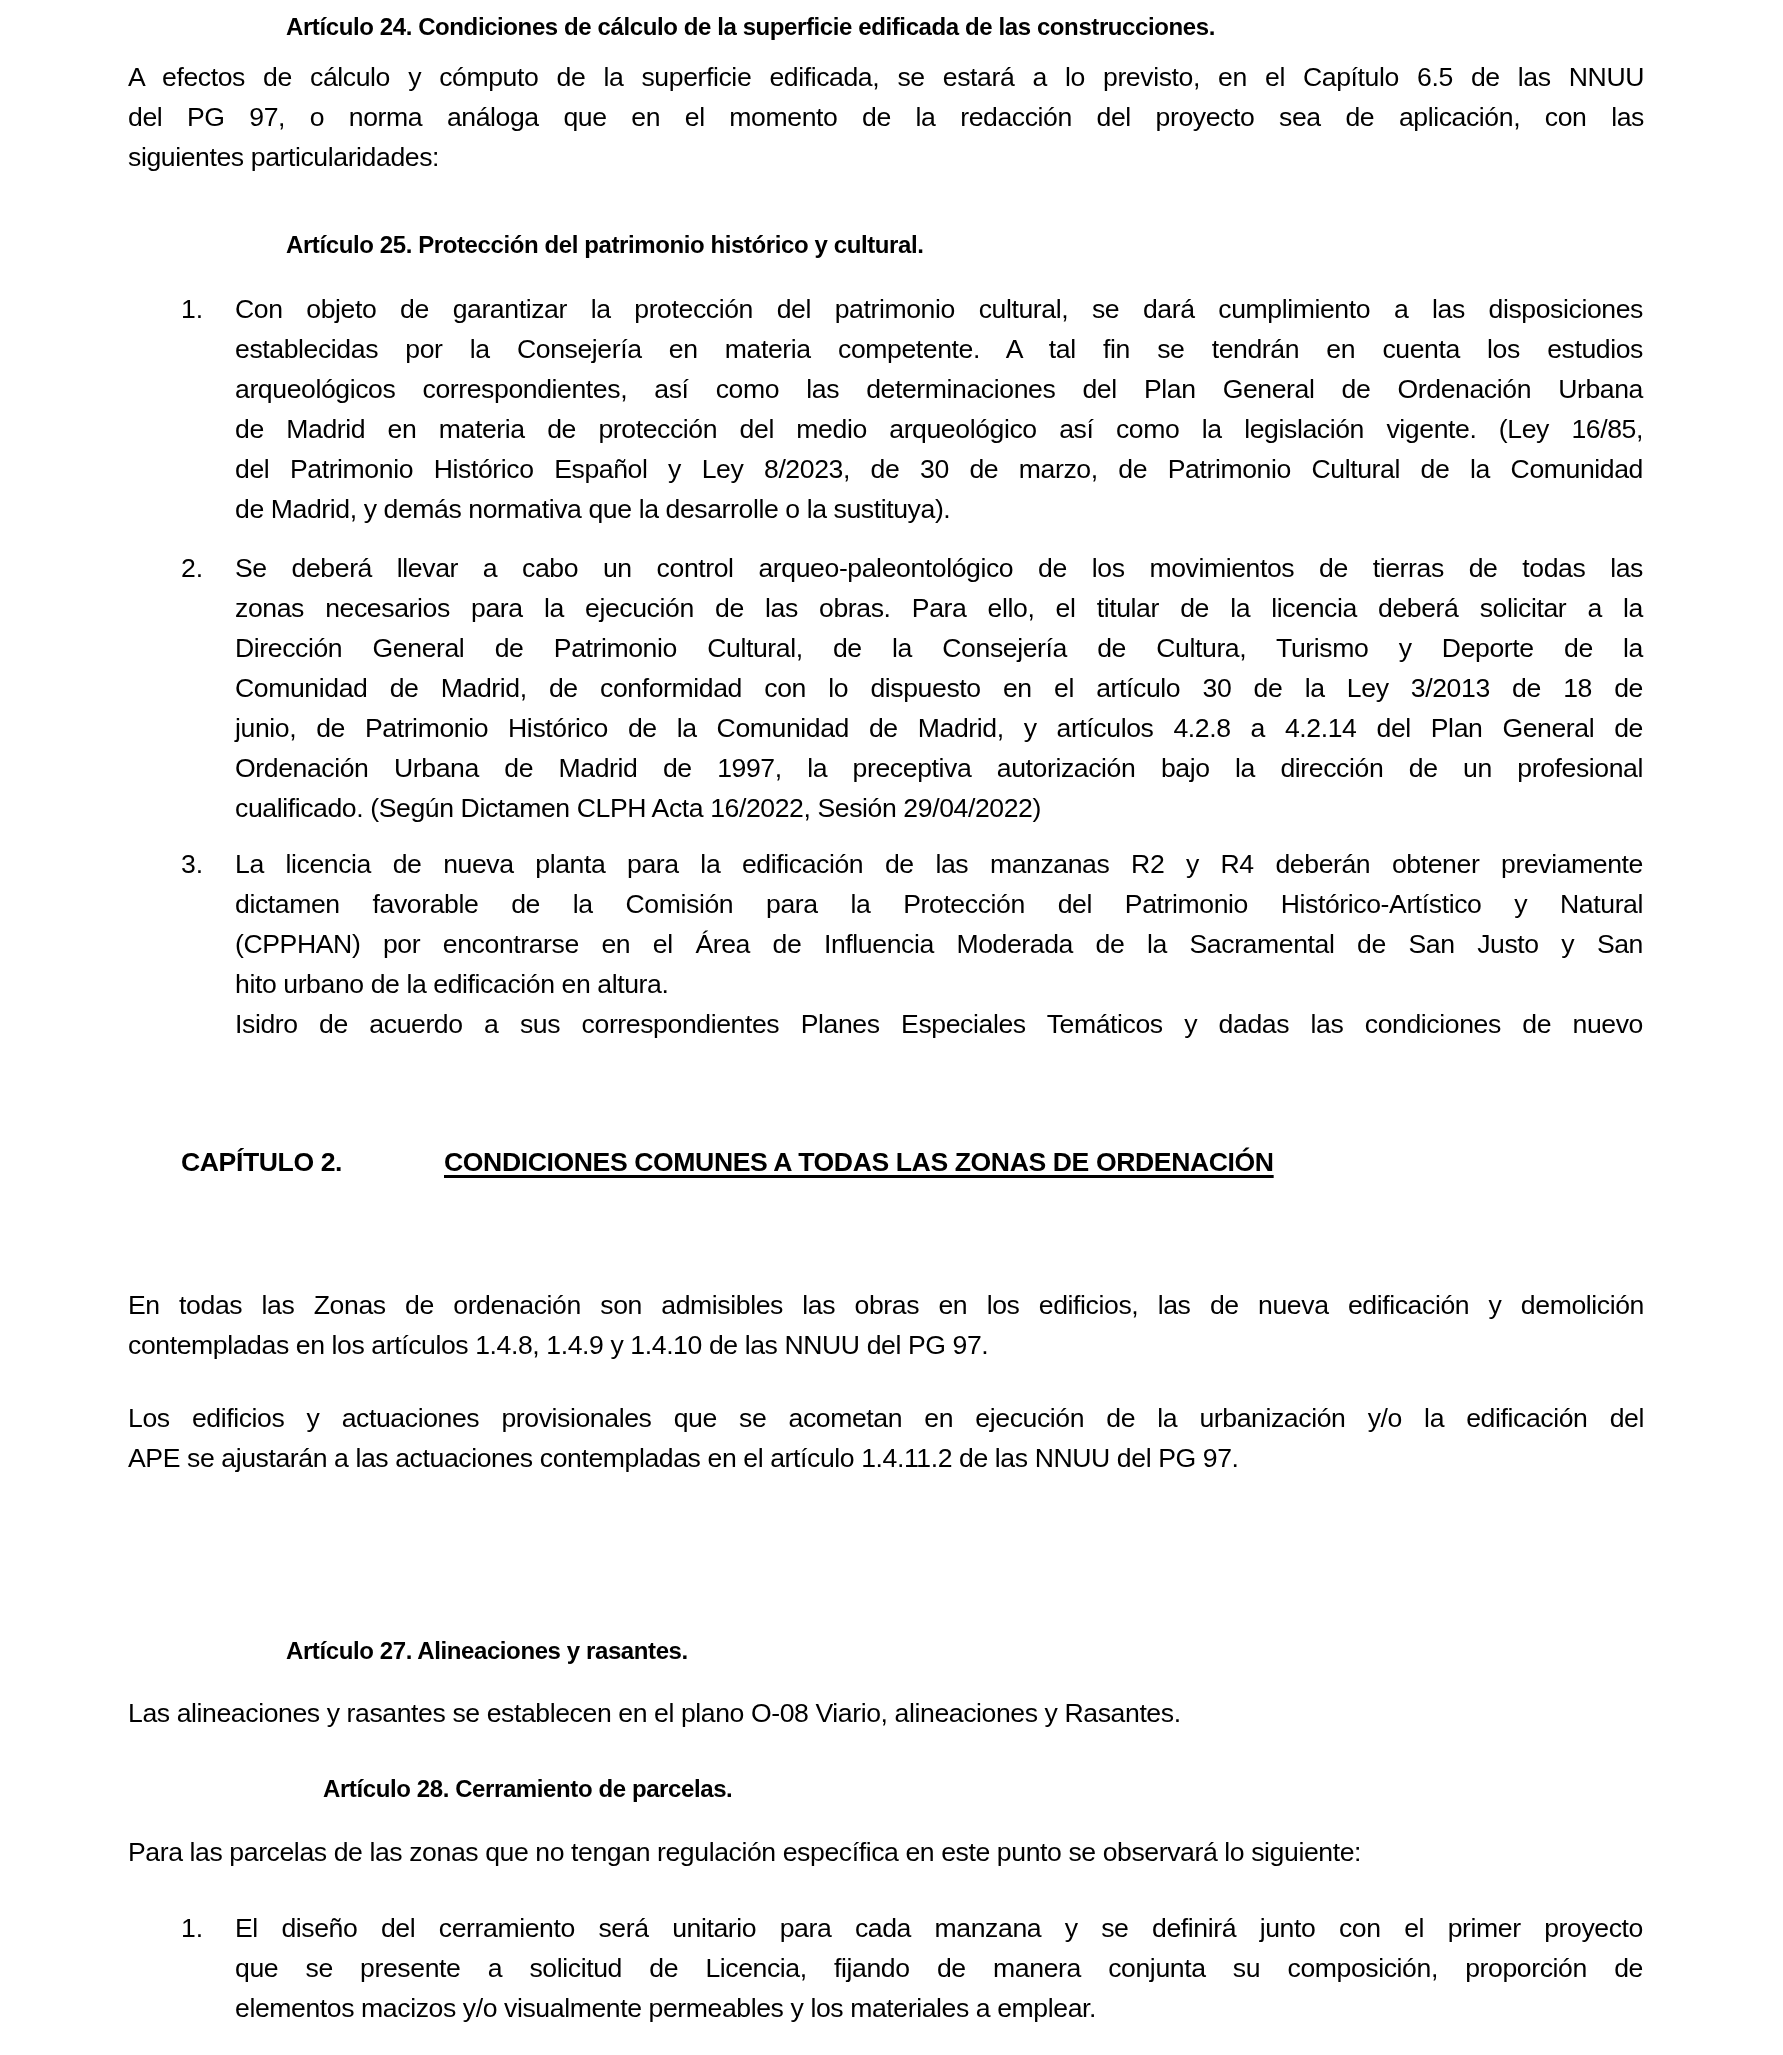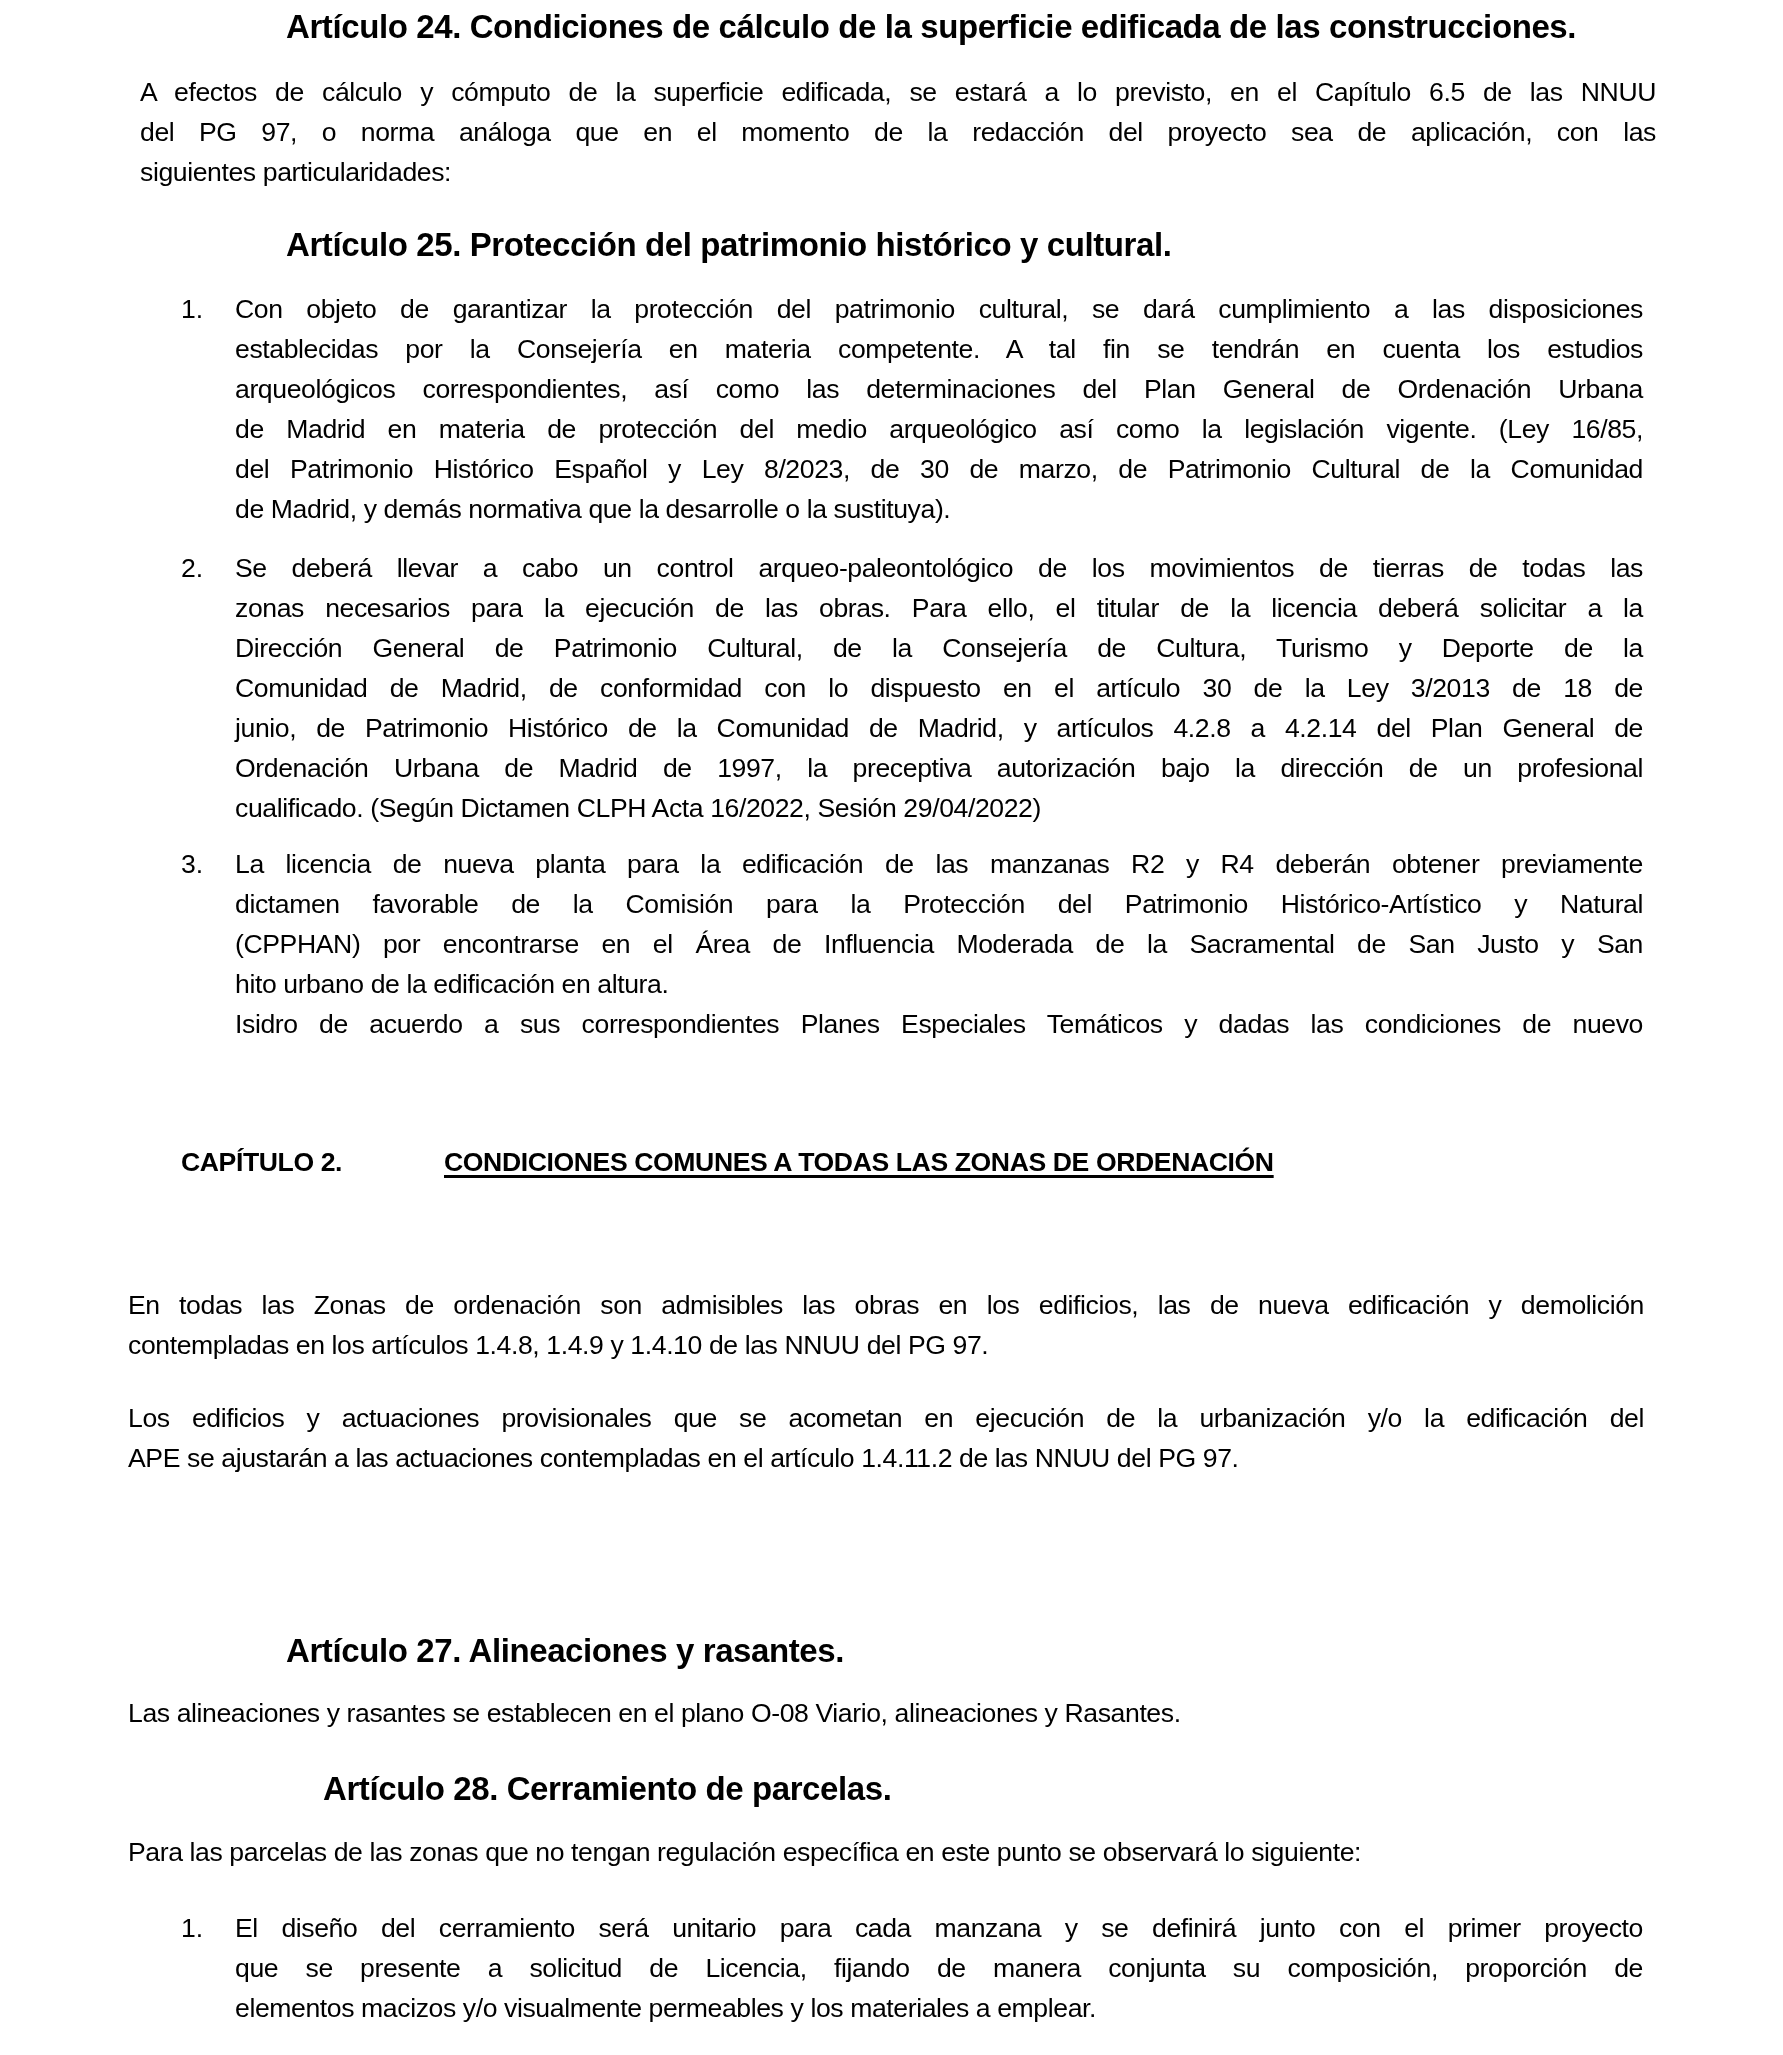--- a/index.html
+++ b/index.html
@@ -51,21 +51,21 @@
   .num {
     position: absolute;
     left: 181px;
     font-size: 26.6px;
     line-height: 40px;
     height: 40px;
   }
   .art-heading {
     position: absolute;
     left: 286px;
-    font-size: 33px;
+    font-size: 24px;
     font-weight: bold;
     line-height: 40px;
     height: 40px;
     letter-spacing: -0.4px;
     white-space: nowrap;
   }
   .chapter {
     position: absolute;
     font-size: 26.6px;
     font-weight: bold;
@@ -81,21 +81,21 @@
     text-decoration-thickness: 2.9px;
     text-underline-offset: 4.3px;
   }
 </style>
 </head>
 <body>
 
 <div class="page">
 
   <div class="art-heading" style="top:7.2px;">Artículo 24. Condiciones de cálculo de la superficie edificada de las construcciones.</div>
-  <div class="blk body-col" style="top:72px;margin-left:12px;">
+  <div class="blk body-col" style="top:57px;">
     <span class="line">A efectos de cálculo y cómputo de la superficie edificada, se estará a lo previsto, en el Capítulo 6.5 de las NNUU</span>
     <span class="line">del PG 97, o norma análoga que en el momento de la redacción del proyecto sea de aplicación, con las</span>
     <span class="line last">siguientes particularidades:</span>
   </div>
 
   <div class="art-heading" style="top:225px;">Artículo 25. Protección del patrimonio histórico y cultural.</div>
 
   <div>
 
     <div>

